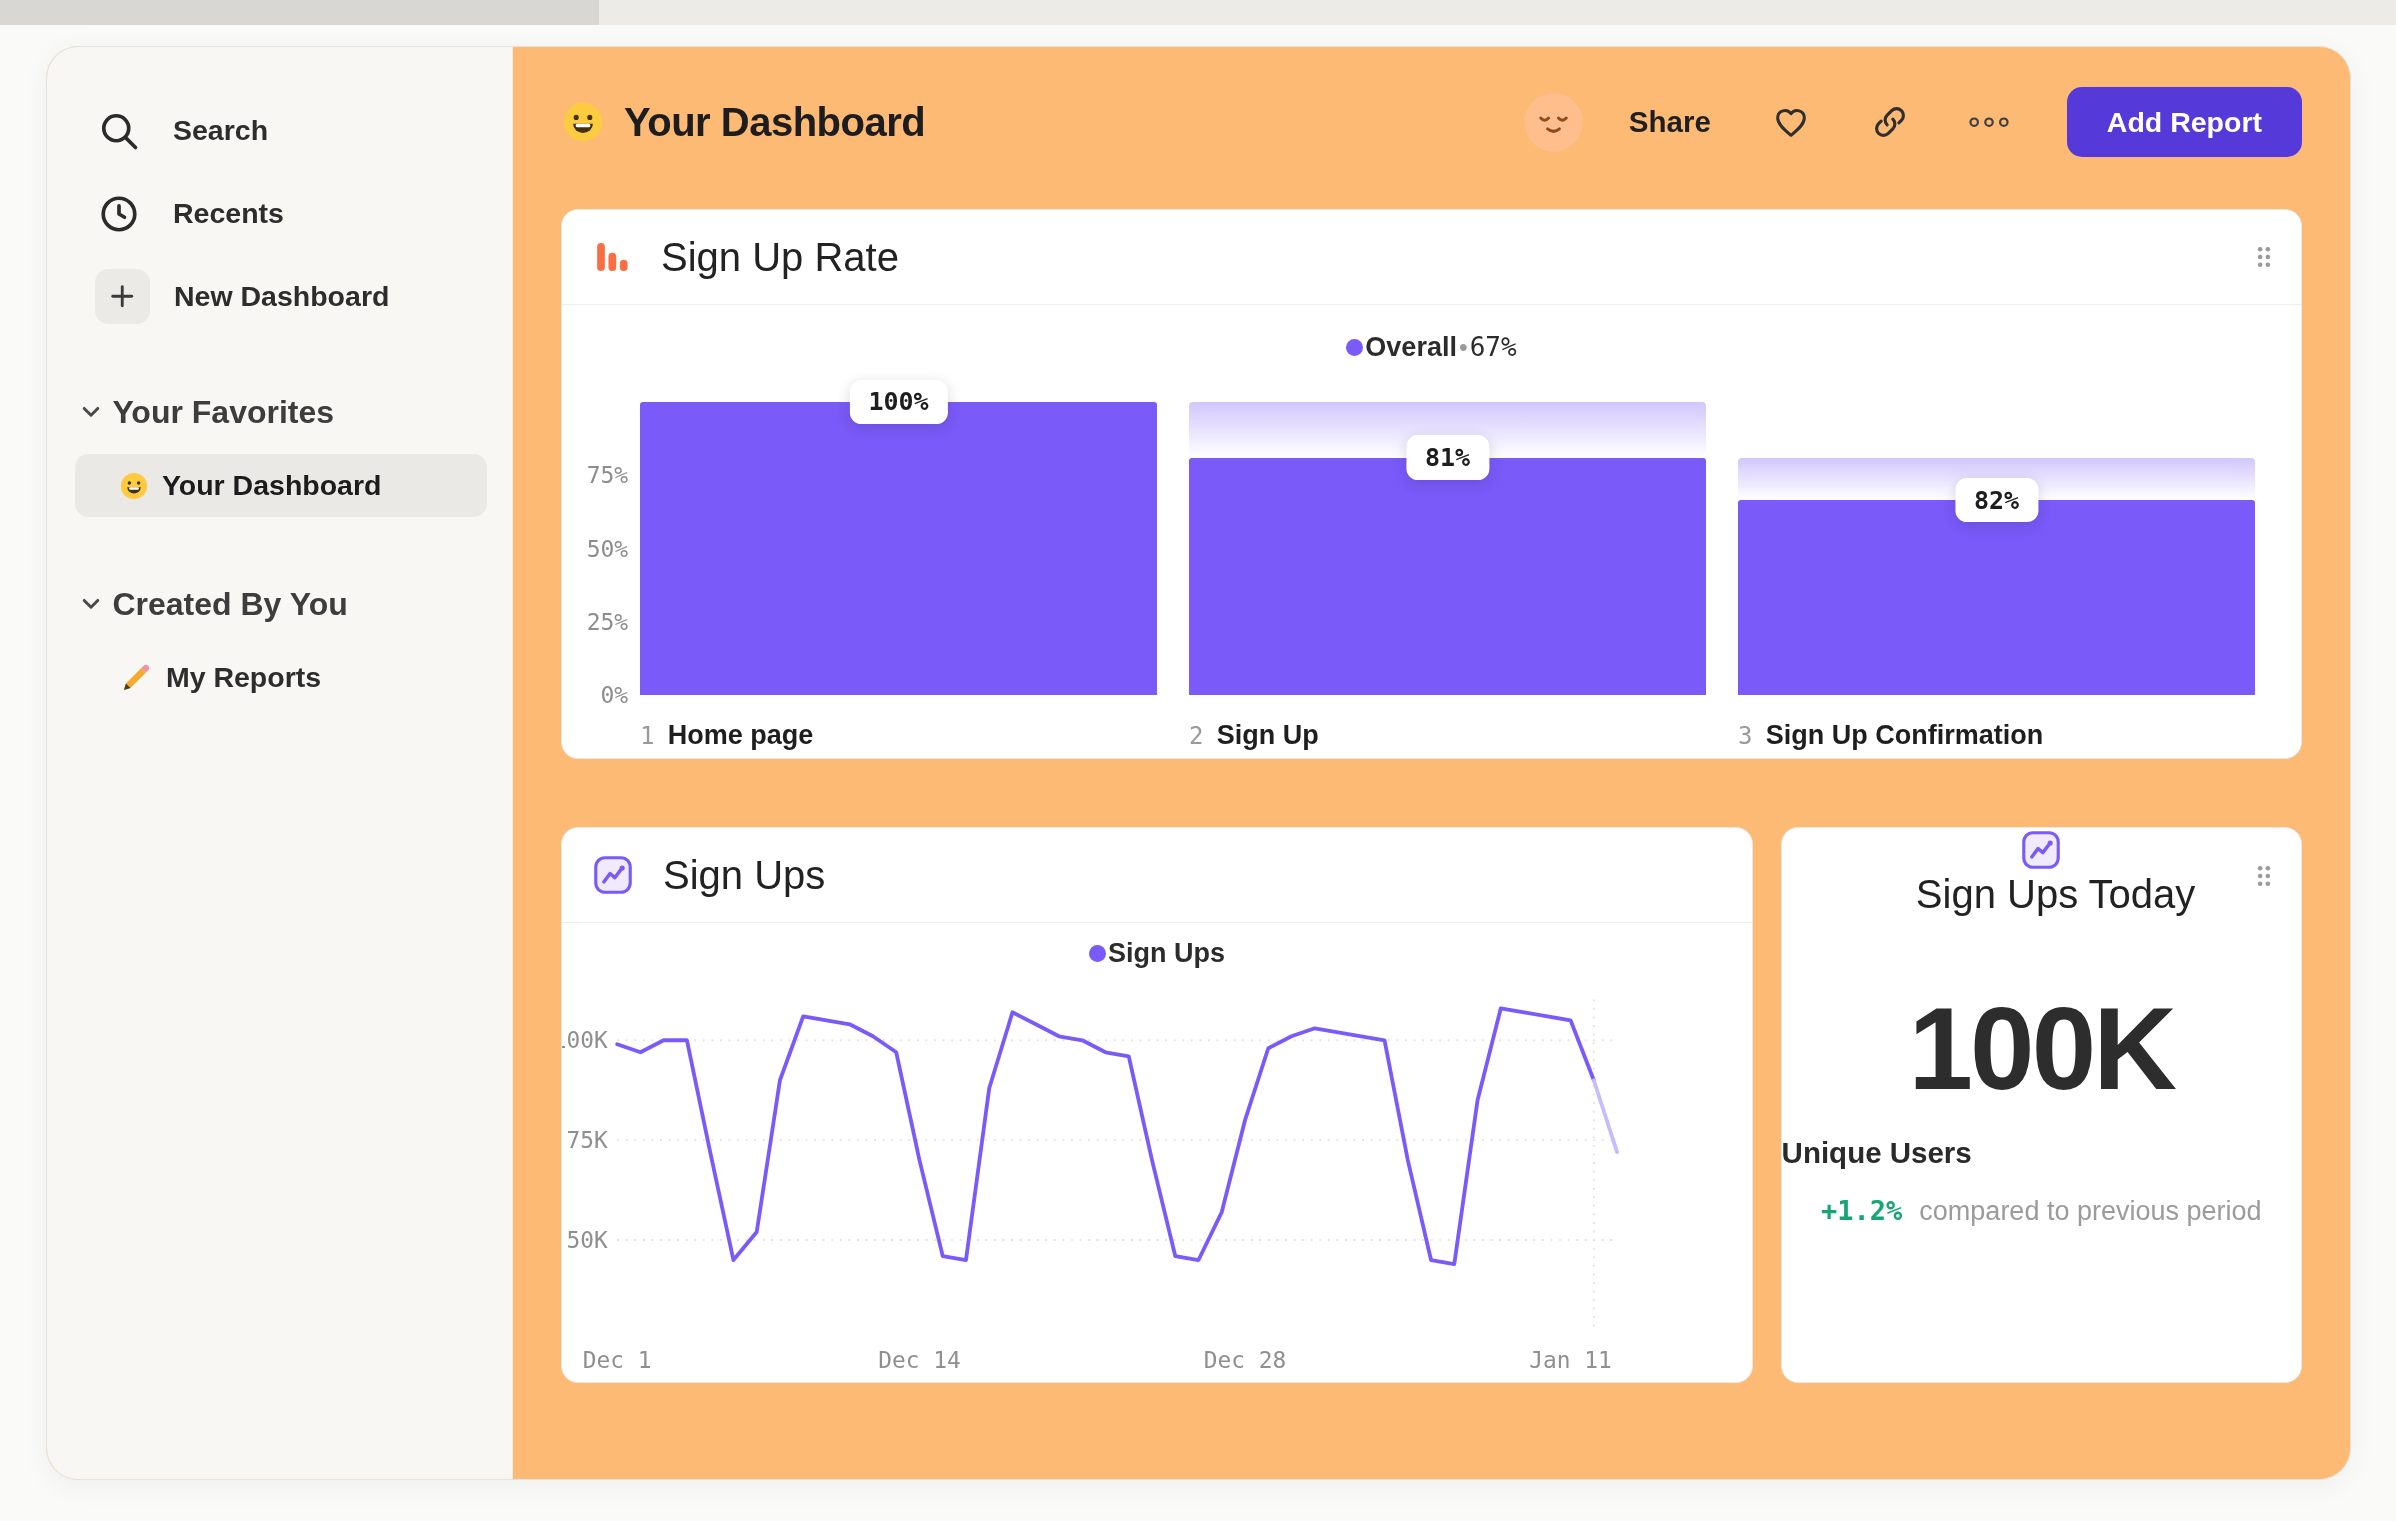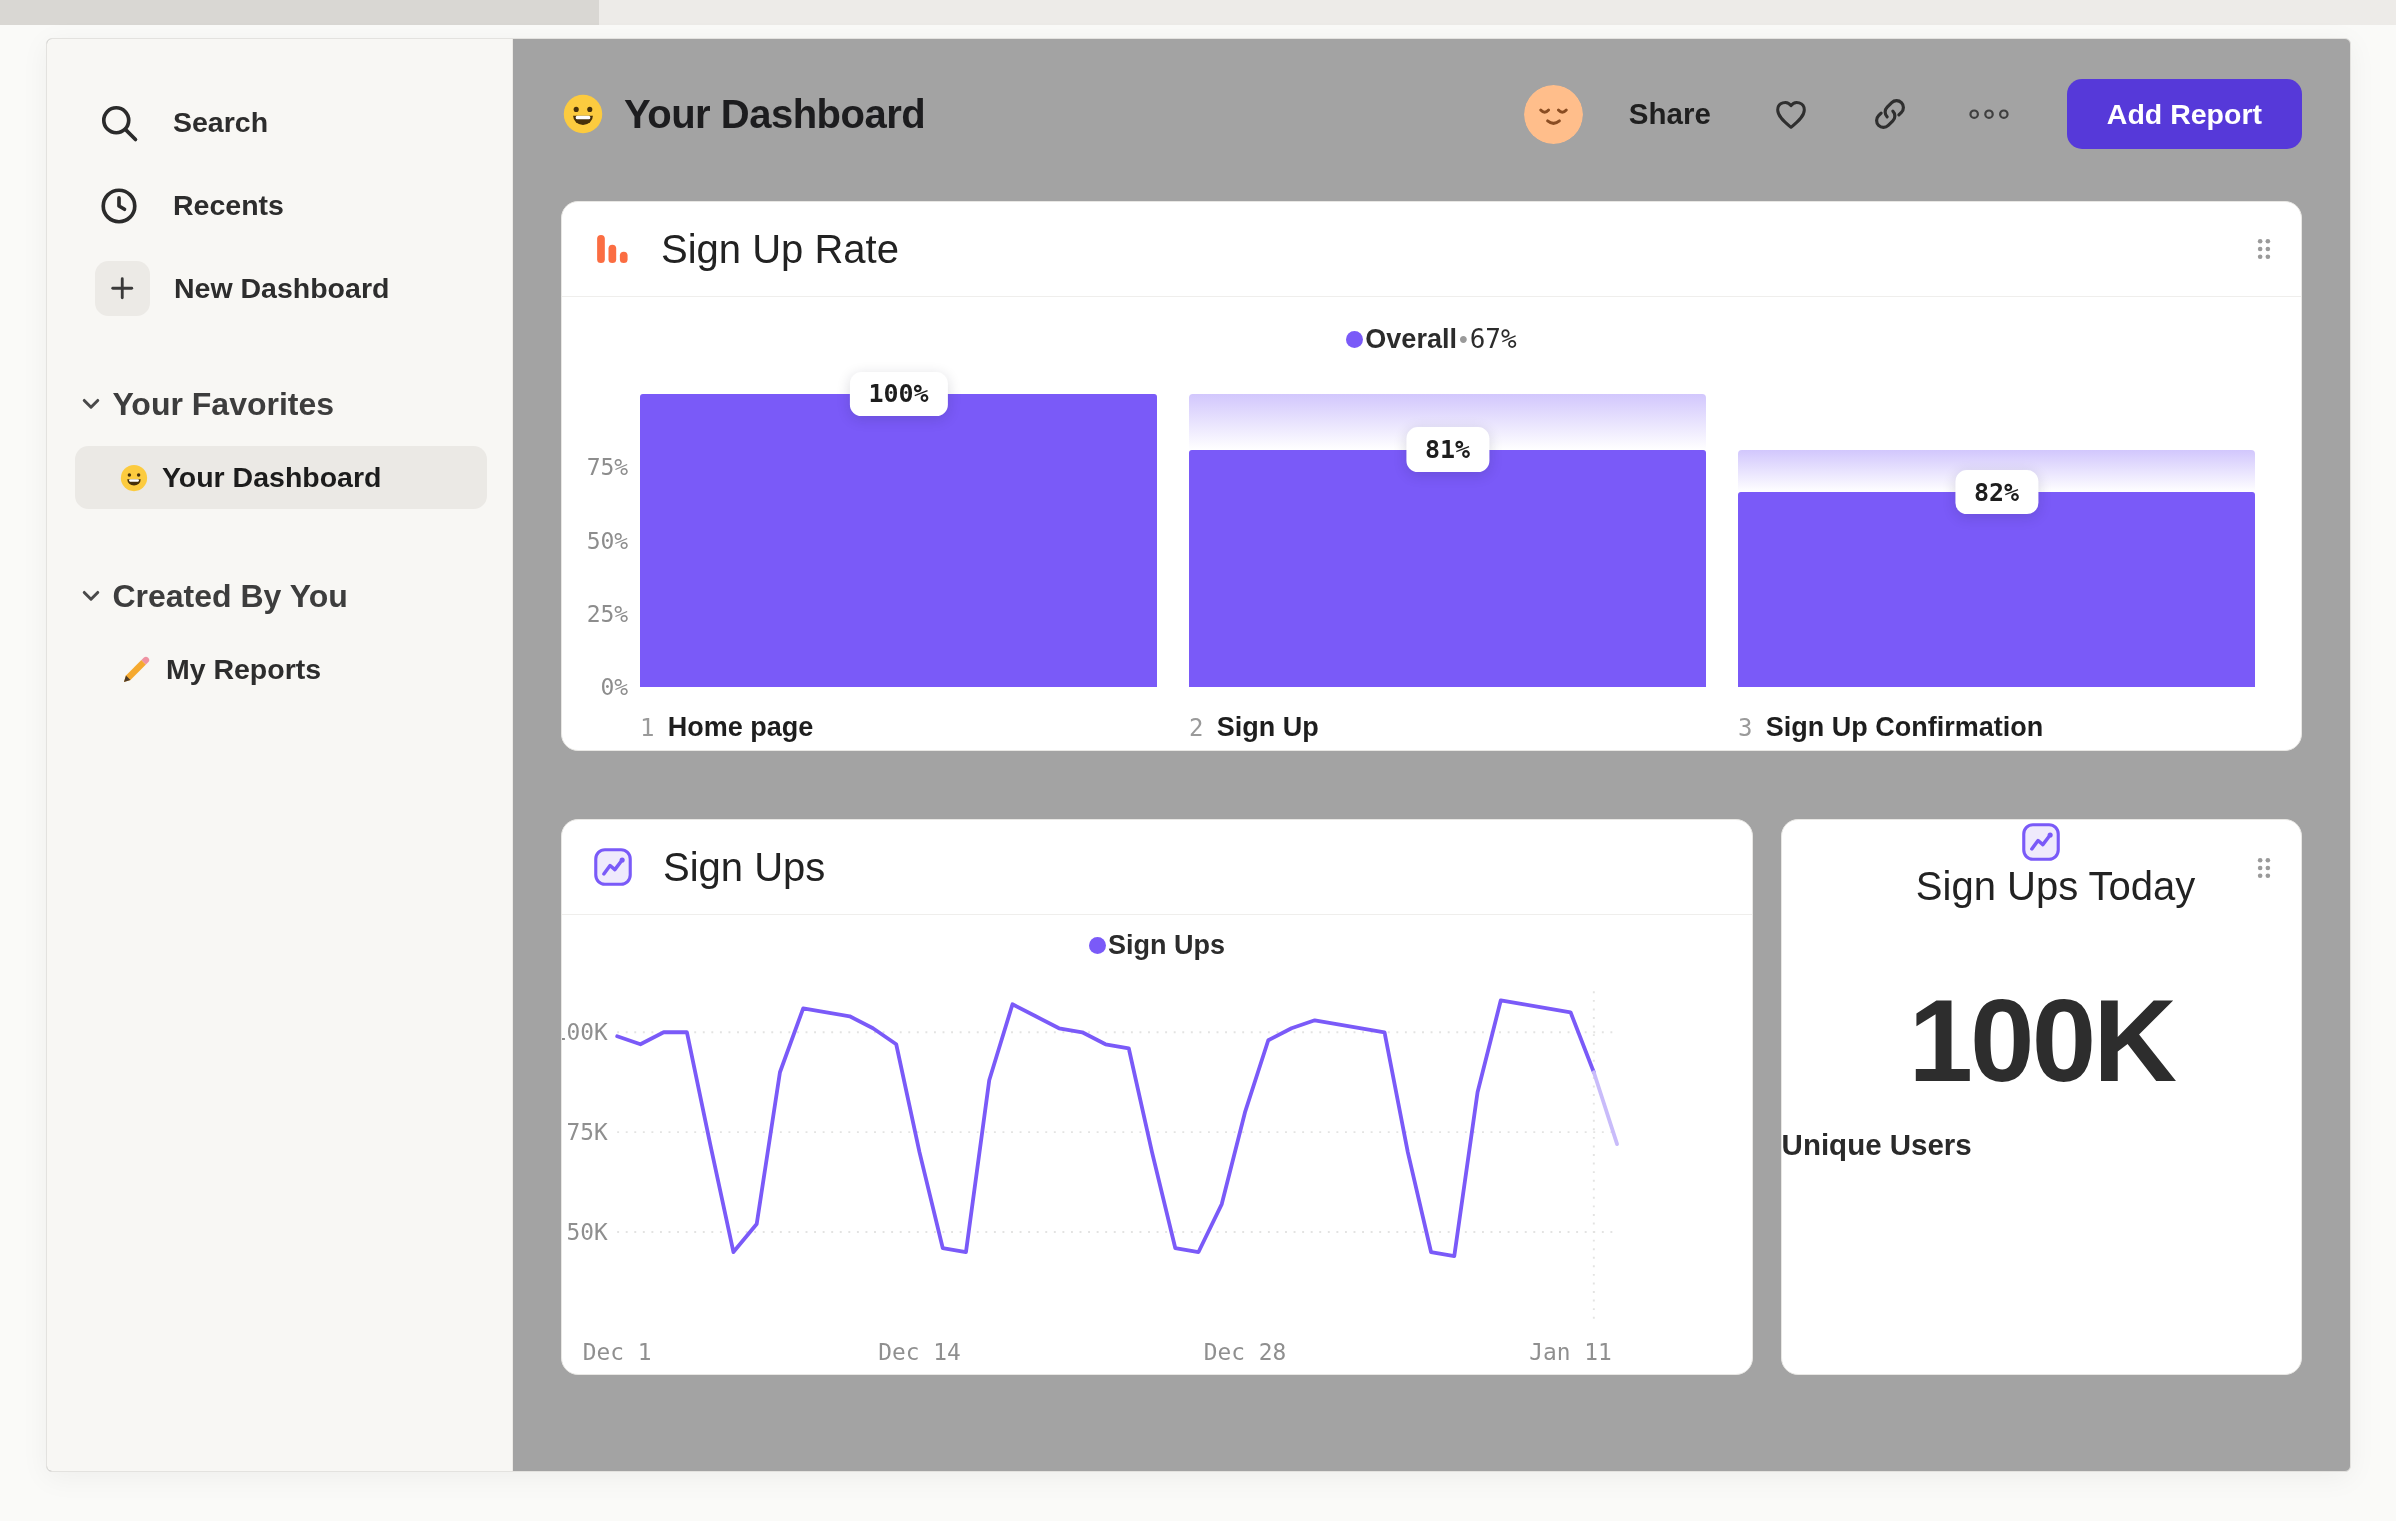--- a/index.html
+++ b/index.html
@@ -17,22 +17,22 @@
     width:2397px;height:1522px;position:relative;overflow:hidden;
     background:#fafaf8;
     font-family:"Liberation Sans",sans-serif;
     color:#1e1e1e;
   }
 
   .top-strip{position:absolute;top:0;left:0;right:0;height:25px;background:#edebe8;}
   .top-strip-left{position:absolute;top:0;left:0;width:599px;height:25px;background:#d9d7d3;}
 
   .app-window{
-    position:absolute;left:46px;top:38px;width:2305px;height:1434px;
-    background:#a3a3a3;border:1.9px solid #e3e2df;border-radius:6px;
+    position:absolute;left:46px;top:46px;width:2305px;height:1434px;
+    background:#fdba74;border:1.9px solid #e3e2df;border-radius:32px;
     box-shadow:0 5.7px 28.5px rgba(0,0,0,.05);
     display:flex;overflow:hidden;
   }
 
   
   .sidebar{width:466px;min-width:466px;background:#f8f7f4;border-right:1.9px solid #eceae6;padding-top:42px;}
   .nav-item{height:83px;display:flex;align-items:center;padding-left:50px;gap:32px;cursor:pointer;}
   .nav-item.newdash{padding-left:48px;gap:24px;}
   .nav-icon{width:44px;height:44px;display:flex;align-items:center;justify-content:center;}
   .plus-box{width:55px;height:55px;background:#eceae6;border-radius:13.3px;display:flex;align-items:center;justify-content:center;}
@@ -363,17 +363,21 @@
                 <circle cx="10" cy="4" r="1.8"></circle>
               <circle cx="4" cy="10" r="1.8"></circle>
                 <circle cx="10" cy="10" r="1.8"></circle>
               <circle cx="4" cy="16" r="1.8"></circle>
                 <circle cx="10" cy="16" r="1.8"></circle>
             </svg>
           </span>
         </div>
         <div class="today-value">100K</div>
         <div class="today-subtitle">Unique Users</div>
+        <div class="today-delta">
+          <span class="delta-pct">+1.2%</span>
+          <span class="delta-note">compared to previous period</span>
+        </div>
       </section>
     </div>
   </main>
 </div>
 
 
 </body></html>

